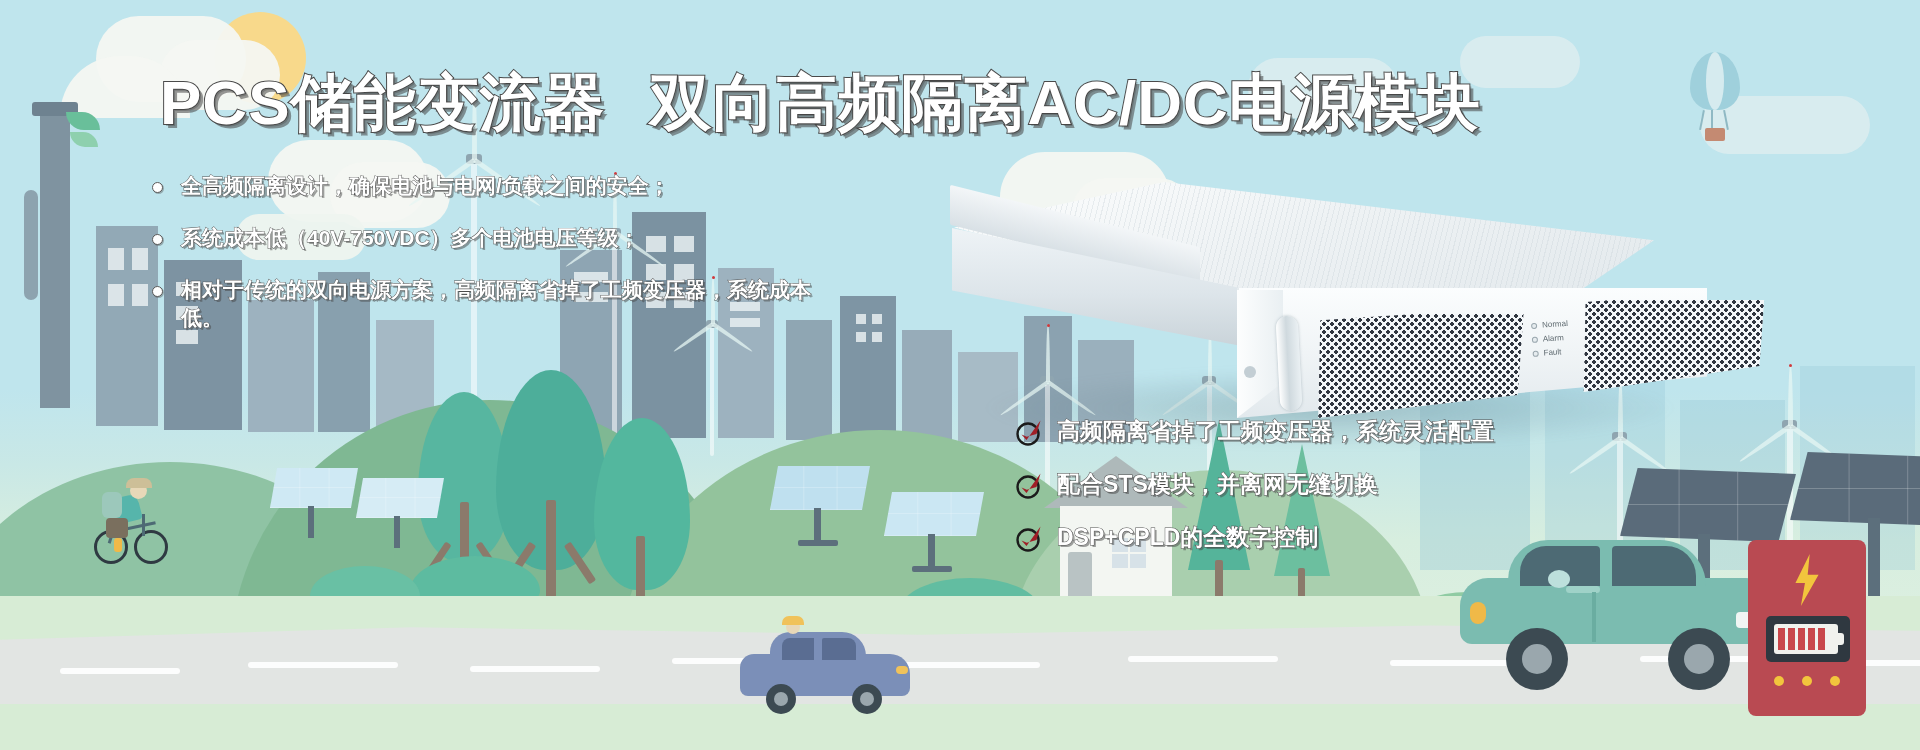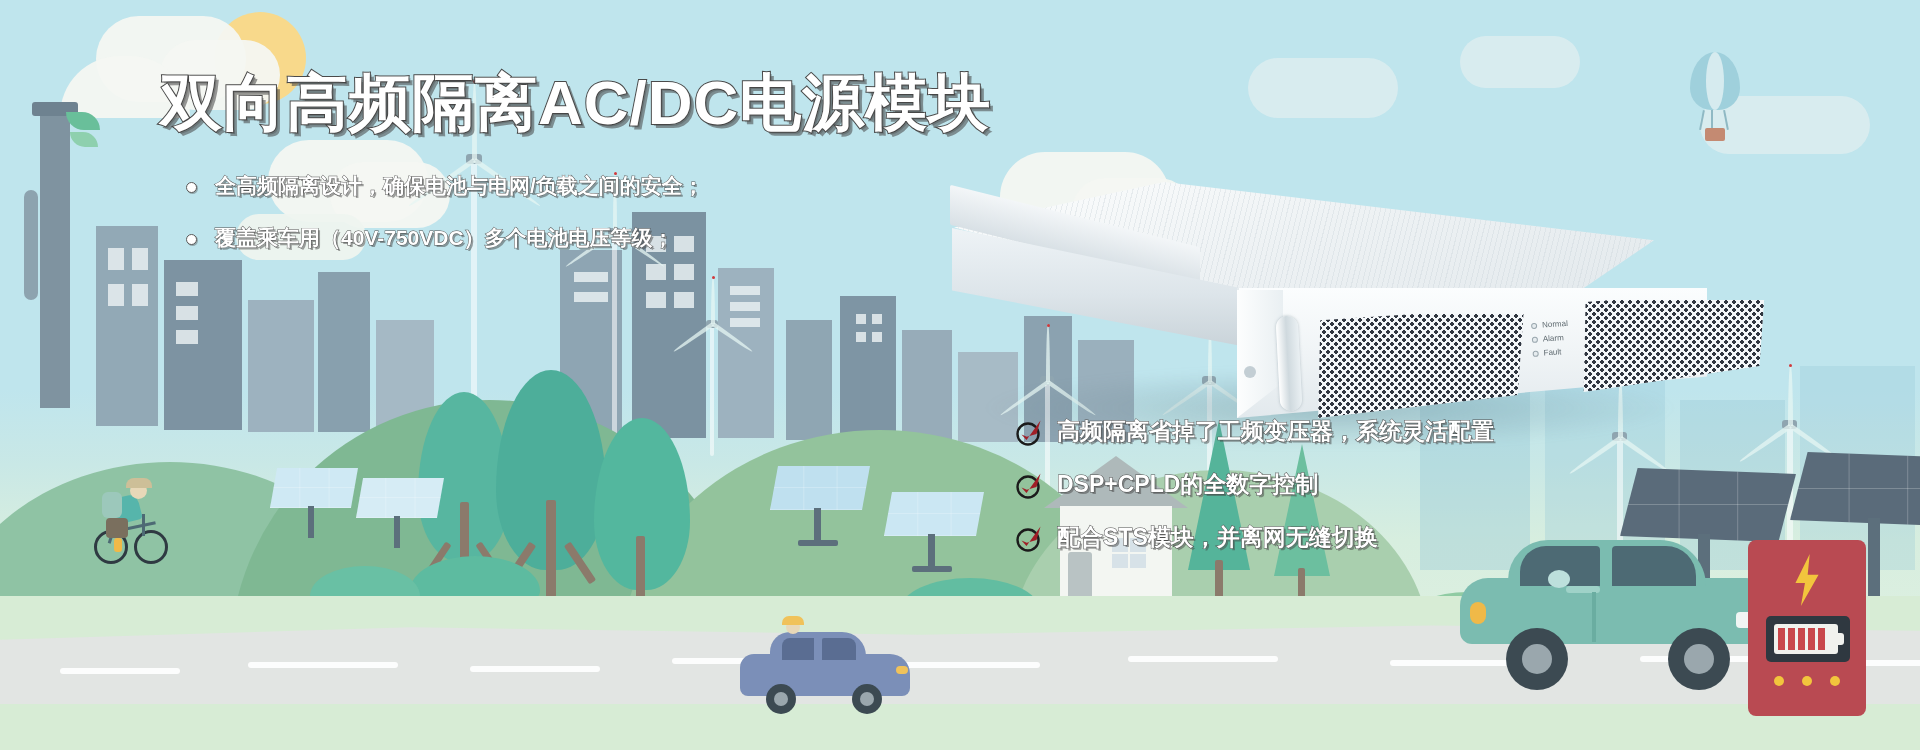--- a/index.html
+++ b/index.html
@@ -46,21 +46,21 @@
     font-size:62px; font-weight:bold; color:#ffffff; white-space:nowrap;
     letter-spacing:1px; line-height:1;
     -webkit-text-stroke:2px #4a4a4a;
     text-shadow:
       4px 4px 0 rgba(70,70,70,.55),
       2px 2px 0 rgba(70,70,70,.35);
     paint-order:stroke fill;
   }
 
   
-  #bullets { position:absolute; left:186px; top:172px; width:720px; z-index:40; }
+  #bullets { position:absolute; left:152px; top:172px; width:720px; z-index:40; }
   .bullet-row { display:flex; align-items:flex-start; margin-bottom:24px; }
   .bullet-dot {
     width:11px; height:11px; border-radius:50%; background:#ffffff;
     border:1.5px solid #5a5a5a; margin-top:10px; margin-right:18px; flex:0 0 auto;
     box-shadow:1px 1px 0 rgba(80,80,80,.4);
   }
   .bullet-text {
     font-size:21px; font-weight:bold; color:#ffffff; line-height:1.34;
     -webkit-text-stroke:.9px #4f4f4f; paint-order:stroke fill;
     text-shadow:2px 2px 0 rgba(70,70,70,.5);
@@ -527,31 +527,36 @@
         <span class="led-label">Alarm</span>
       </div>
       <div class="led-row">
         <span class="led-dot"></span>
         <span class="led-label">Fault</span>
       </div>
     </div>
   </div>
 
   <div id="title-wrap">
+    <span class="title-text">PCS储能变流器</span>
     <span class="title-text">双向高频隔离AC/DC电源模块</span>
   </div>
 
   <div id="bullets">
     <div class="bullet-row">
       <span class="bullet-dot"></span>
       <span class="bullet-text">全高频隔离设计，确保电池与电网/负载之间的安全；</span>
     </div>
     <div class="bullet-row">
       <span class="bullet-dot"></span>
-      <span class="bullet-text">覆盖乘车用（40V-750VDC）多个电池电压等级；</span>
+      <span class="bullet-text">系统成本低（40V-750VDC）多个电池电压等级；</span>
+    </div>
+    <div class="bullet-row" style="width:660px;">
+      <span class="bullet-dot"></span>
+      <span class="bullet-text">相对于传统的双向电源方案，高频隔离省掉了工频变压器，系统成本低。</span>
     </div>
   </div>
 
   <div id="checklist">
 
     <div class="check-row">
       <span class="check-icon">
         <svg viewBox="0 0 30 30" width="30" height="30">
           <circle cx="13" cy="17" r="10.5" fill="none" stroke="#1b1b1b" stroke-width="2.4"></circle>
           <path d="M6.5 17.5 L11.5 23 L25.5 3.5 L21.5 17 L11.8 19.8 Z" fill="#a01f27"></path>
@@ -560,28 +565,28 @@
       <span class="check-text">高频隔离省掉了工频变压器，系统灵活配置</span>
     </div>
 
     <div class="check-row">
       <span class="check-icon">
         <svg viewBox="0 0 30 30" width="30" height="30">
           <circle cx="13" cy="17" r="10.5" fill="none" stroke="#1b1b1b" stroke-width="2.4"></circle>
           <path d="M6.5 17.5 L11.5 23 L25.5 3.5 L21.5 17 L11.8 19.8 Z" fill="#a01f27"></path>
         </svg>
       </span>
-      <span class="check-text">DSP+CPLD的全数字控制</span>
+      <span class="check-text">配合STS模块，并离网无缝切换</span>
     </div>
 
     <div class="check-row">
       <span class="check-icon">
         <svg viewBox="0 0 30 30" width="30" height="30">
           <circle cx="13" cy="17" r="10.5" fill="none" stroke="#1b1b1b" stroke-width="2.4"></circle>
           <path d="M6.5 17.5 L11.5 23 L25.5 3.5 L21.5 17 L11.8 19.8 Z" fill="#a01f27"></path>
         </svg>
       </span>
-      <span class="check-text">配合STS模块，并离网无缝切换</span>
+      <span class="check-text">DSP+CPLD的全数字控制</span>
     </div>
 
   </div>
 
 </div>
 
 </body></html>

